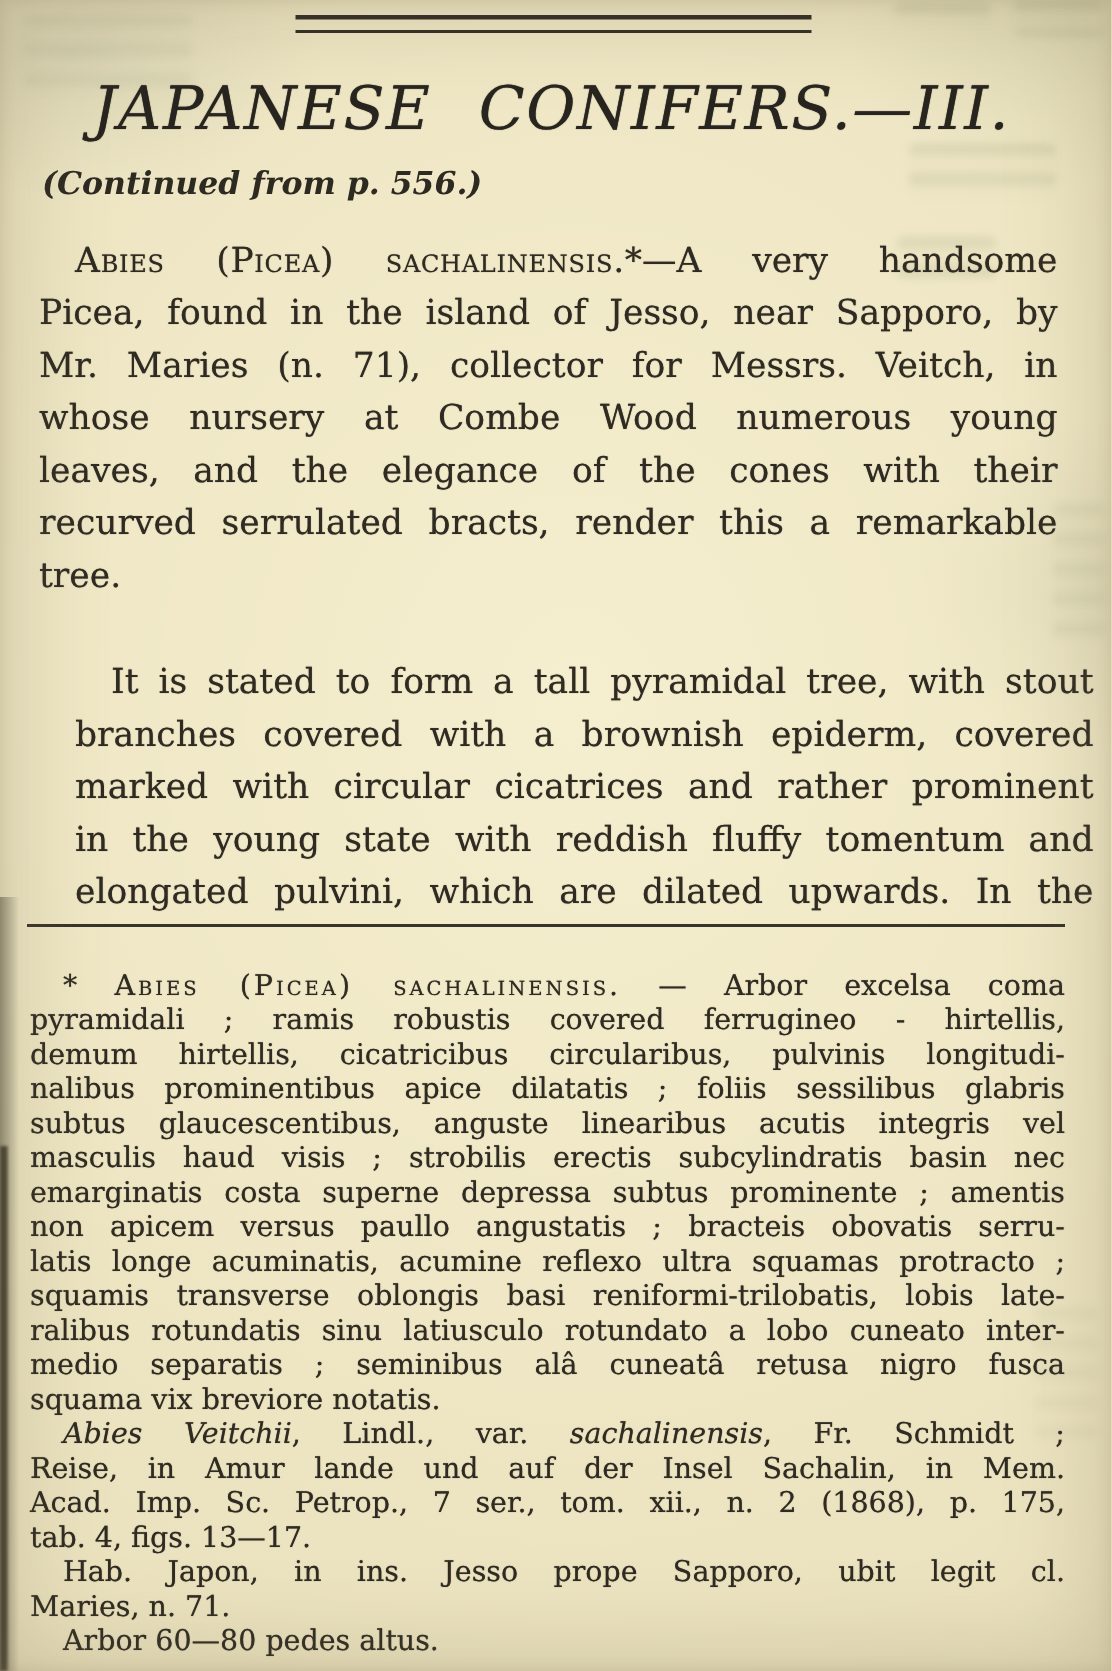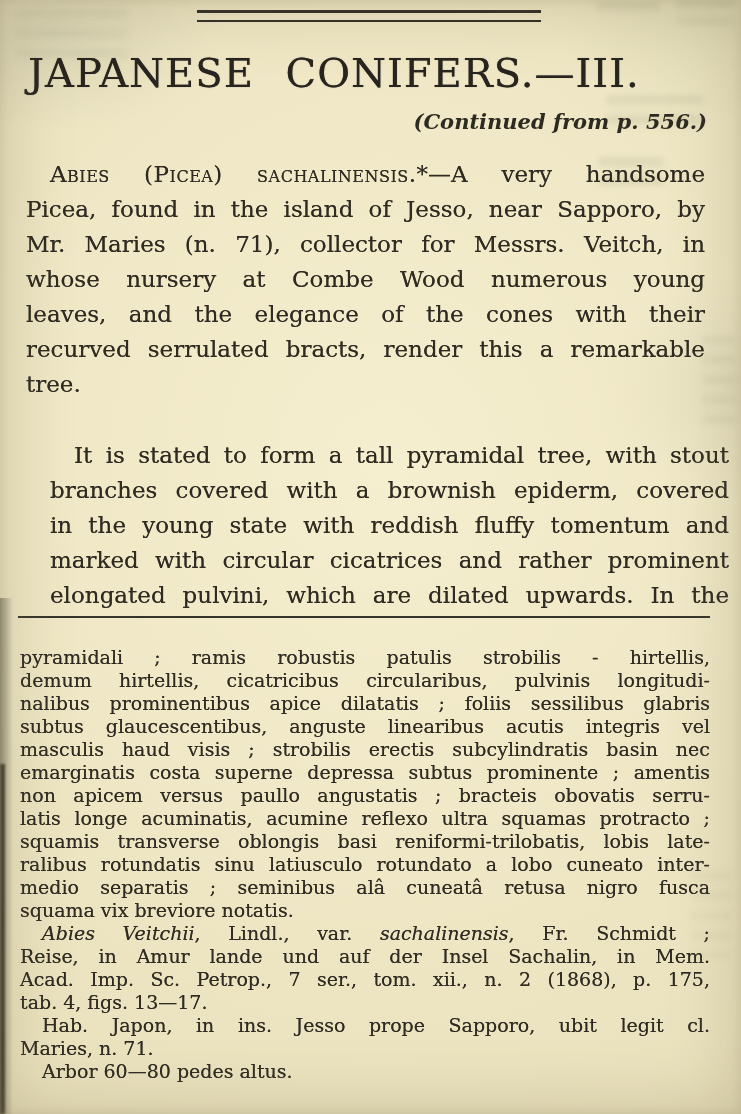--- a/index.html
+++ b/index.html
@@ -37,27 +37,28 @@
   }
   .edge-core {
     position:absolute; left:0; top:764px; width:5px; height:350px; pointer-events:none;
     background:rgba(40,36,26,0.78); filter:blur(1px);
   }
   .double-rule { position:absolute; left:197px; top:10px; width:344px; }
   .double-rule .rule-a { height:3px; background:#2e2b24; }
   .double-rule .rule-b { height:2px; background:#2e2b24; margin-top:7px; }
   .title {
     position:absolute; left:28px; top:50px; width:679px; margin:0;
-    text-align:left; font-size:40px; font-weight:normal;
+    text-align:center; font-size:40px; font-weight:normal;
     letter-spacing:1px; word-spacing:18px; color:#282520;
     text-shadow:0 0 0.7px rgba(45,40,30,0.85);
+    font-style:italic;
   }
   .subtitle {
     position:absolute; left:28px; top:109px; width:679px;
-    text-align:right; font-size:21px; font-style:italic; font-weight:bold;
+    text-align:left; font-size:21px; font-style:italic; font-weight:bold;
     color:#2d2a22;
   }
   .textblock { position:absolute; text-shadow:0 0 0.6px rgba(50,45,35,0.75); }
   .para1 { left:26px; top:157px; width:679px; font-size:23px; line-height:35px; }
   .para2 { left:26px; top:438px; width:679px; font-size:23px; line-height:35px;margin-left:24px; }
   .fn-rule { position:absolute; left:18px; top:616px; width:692px; height:2px; background:#37342b; }
   .footnote { left:20px; top:646px; width:690px; font-size:19px; line-height:23px; }
   .line { text-align:justify; text-align-last:justify; }
   .line.no-just { text-align-last:left; }
   .body-para .line.first { text-indent:24px; }
@@ -94,30 +95,31 @@
       <div class="line">Mr. Maries (n. 71), collector for Messrs. Veitch, in</div>
       <div class="line">whose nursery at Combe Wood numerous young</div>
       <div class="line">leaves, and the elegance of the cones with their</div>
       <div class="line">recurved serrulated bracts, render this a remarkable</div>
       <div class="line no-just">tree.</div>
     </div>
 
   <div class="textblock body-para para2">
       <div class="line first">It is stated to form a tall pyramidal tree, with stout</div>
       <div class="line">branches covered with a brownish epiderm, covered</div>
+      <div class="line">marked with circular cicatrices and rather prominent</div>
       <div class="line">in the young state with reddish fluffy tomentum and</div>
-      <div class="line">marked with circular cicatrices and rather prominent</div>
       <div class="line">elongated pulvini, which are dilated upwards.  In the</div>
     </div>
 
   <div class="fn-rule"></div>
 
   <div class="textblock footnote">
     <div class="fn-para">
-        <div class="line">pyramidali ; ramis robustis patulis strobilis - hirtellis,</div>
+        <div class="line first"><span>* </span><span class="scsp">Abies (Picea) sachalinensis.</span><span> — Arbor excelsa coma</span></div>
+        <div class="line">pyramidali ; ramis robustis covered ferrugineo - hirtellis,</div>
         <div class="line">demum hirtellis, cicatricibus circularibus, pulvinis longitudi-</div>
         <div class="line">nalibus prominentibus apice dilatatis ; foliis sessilibus glabris</div>
         <div class="line">subtus glaucescentibus, anguste linearibus acutis integris vel</div>
         <div class="line">masculis haud visis ; strobilis erectis subcylindratis basin nec</div>
         <div class="line">emarginatis costa superne depressa subtus prominente ; amentis</div>
         <div class="line">non apicem versus paullo angustatis ; bracteis obovatis serru-</div>
         <div class="line">latis longe acuminatis, acumine reflexo ultra squamas protracto ;</div>
         <div class="line">squamis transverse oblongis basi reniformi-trilobatis, lobis late-</div>
         <div class="line">ralibus rotundatis sinu latiusculo rotundato a lobo cuneato inter-</div>
         <div class="line">medio separatis ; seminibus alâ cuneatâ retusa nigro fusca</div>

